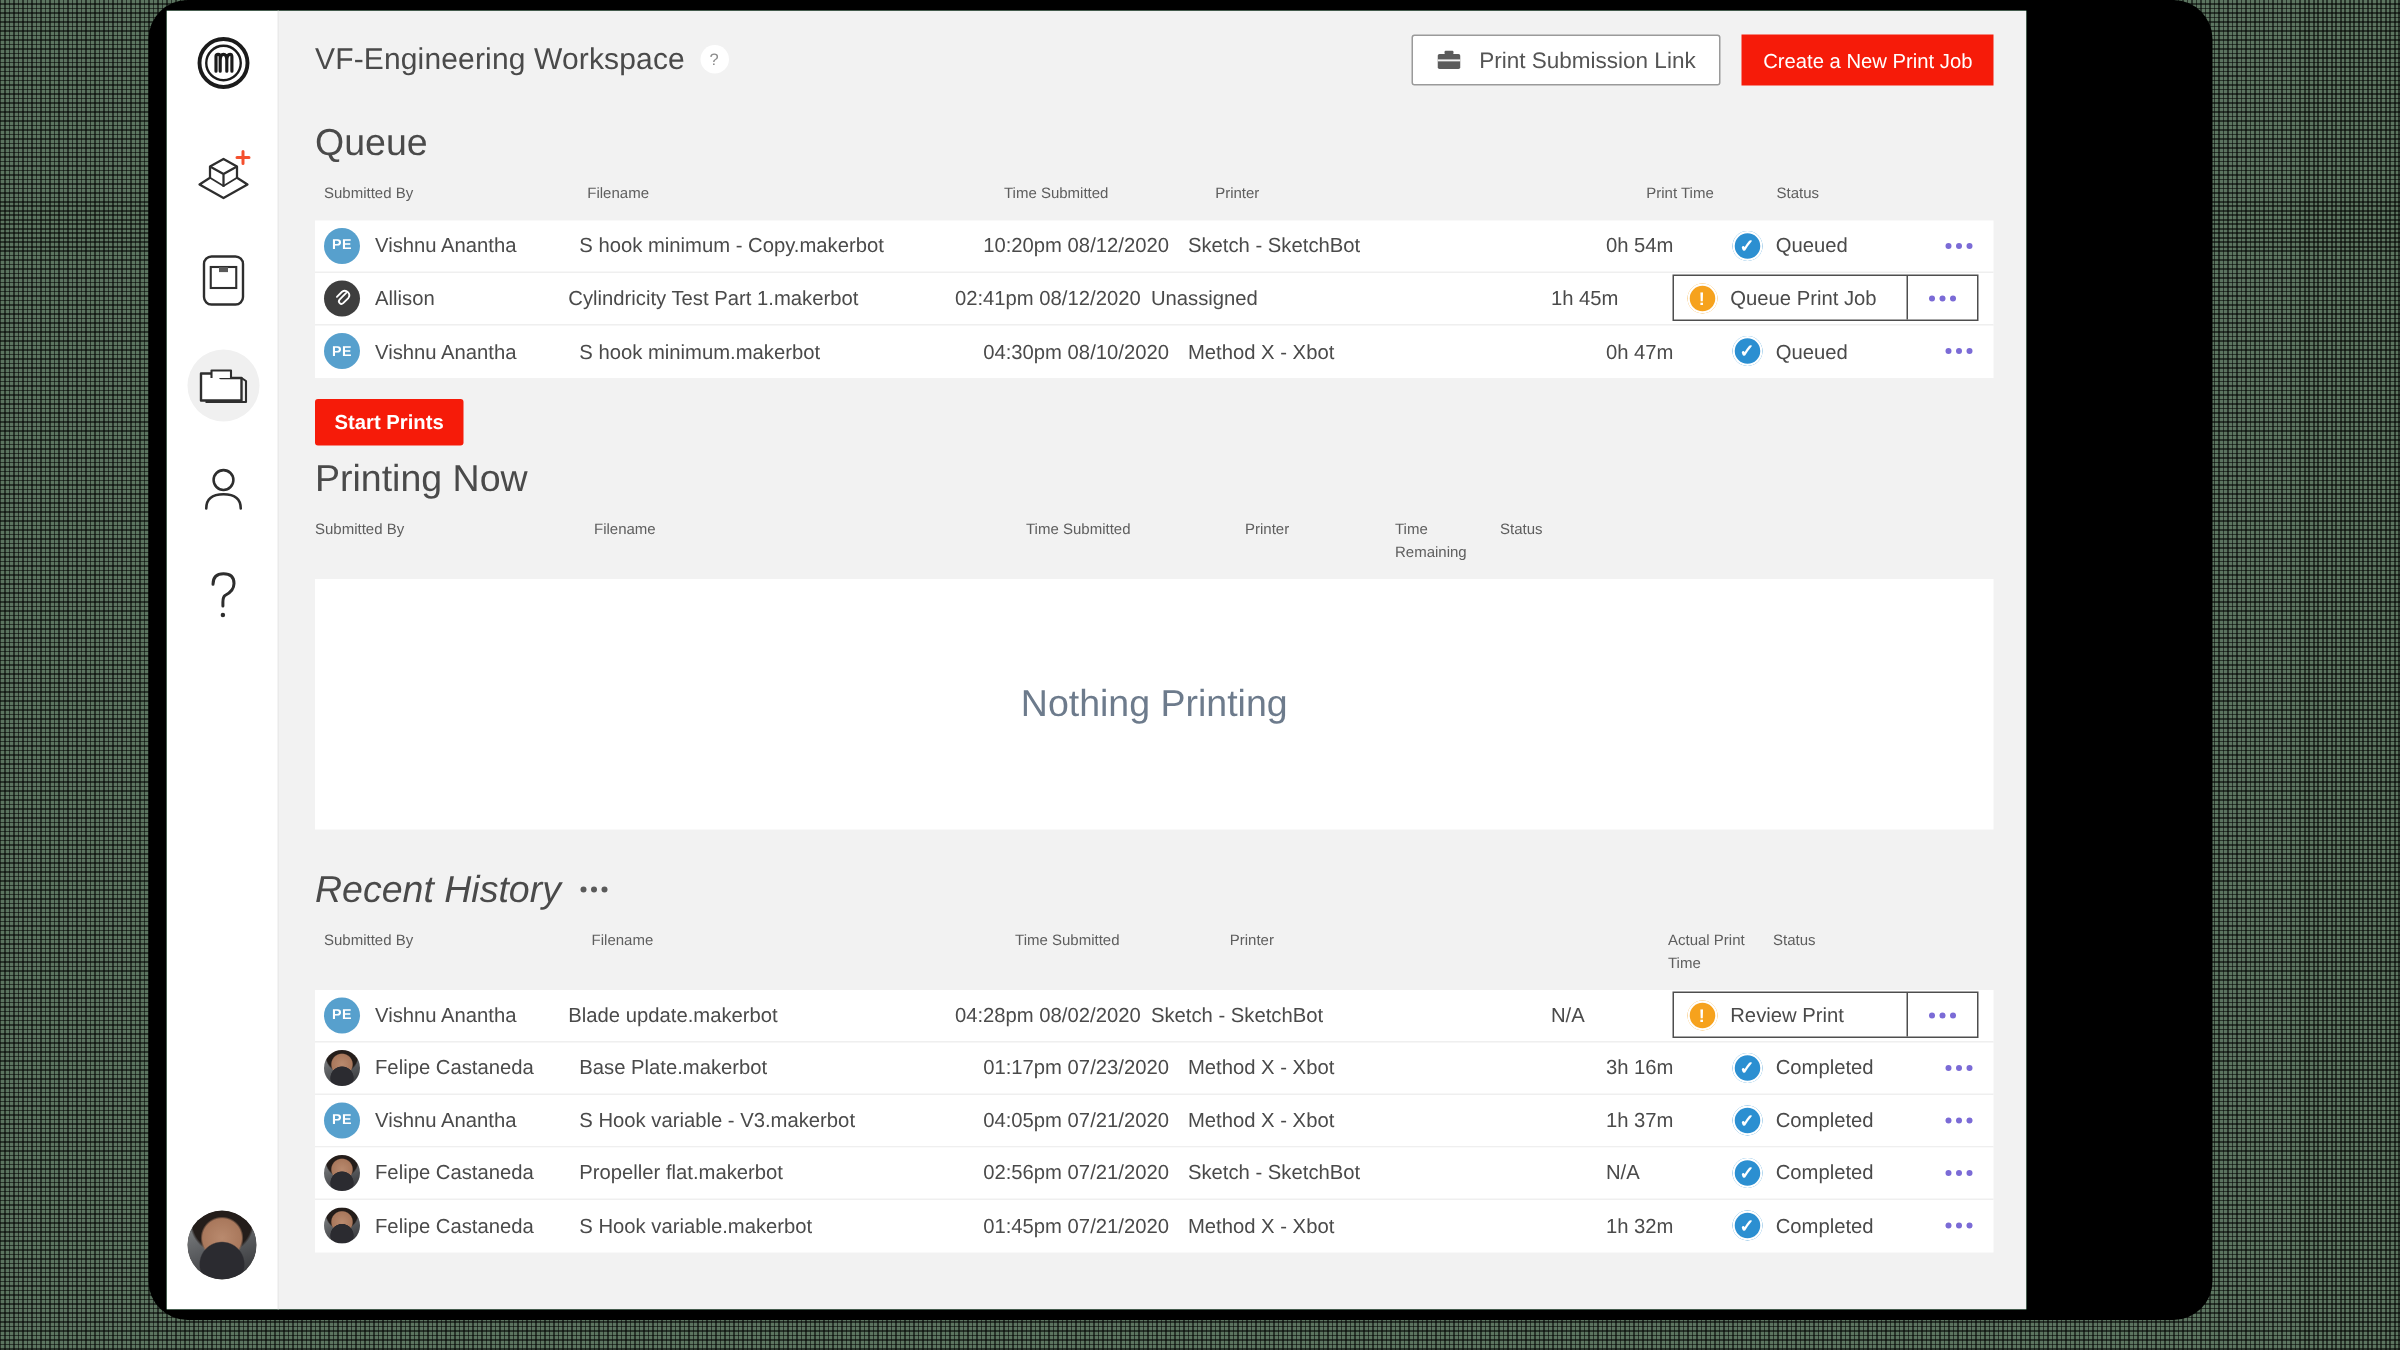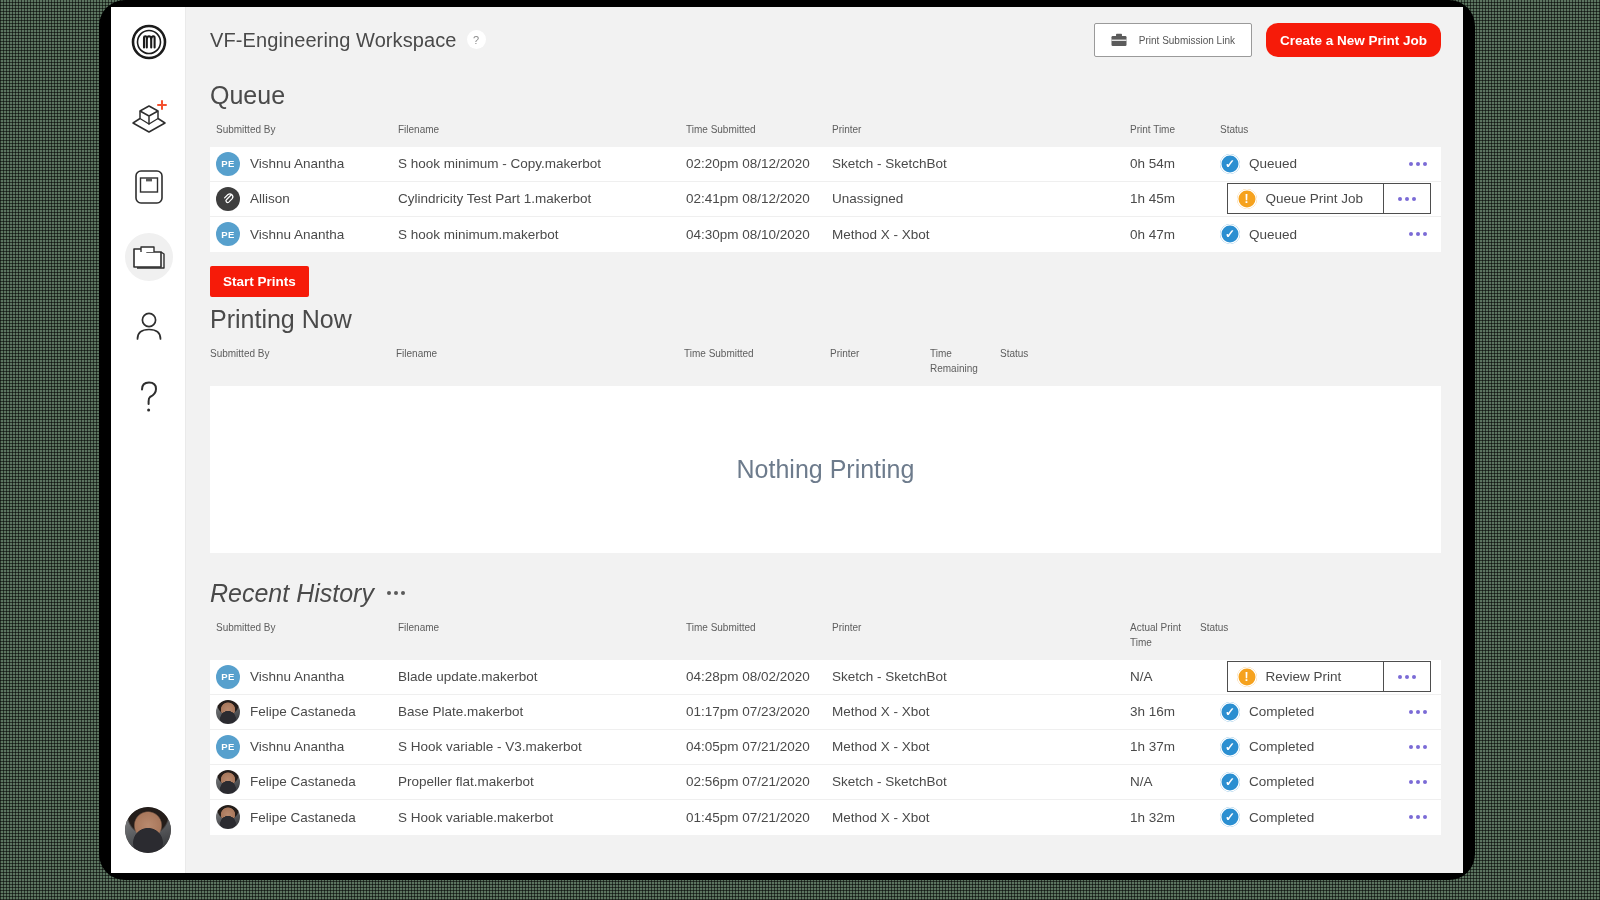--- a/index.html
+++ b/index.html
@@ -24,21 +24,21 @@
     position: absolute;
     left: 99px; top: 0px;
     width: 1376px; height: 880px;
     background: #000;
     border-radius: 26px;
     overflow: hidden;
   }
   .window-inner {
     position: absolute;
     left: 12px; top: 7px;
-    width: 1352px; height: 866px;
+    width: 1240px; height: 866px;
     background: #14532d;
     overflow: hidden;
     display: flex;
   }
 
   
   .rail {
     width: 75px;
     background: #ffffff;
     flex: 0 0 75px;
@@ -107,31 +107,31 @@
     margin-left: 10px; vertical-align: 3px;
   }
   .topbar-spacer { flex: 1 1 auto; }
 
   .btn-ghost {
     height: 34px;
     background: #fff;
     border: 1px solid #9a9a9a;
     border-radius: 2px;
     color: #555;
-    font-size: 10px;
+    font-size: 15px;
     display: inline-flex; align-items: center;
     padding: 0 16px;
     gap: 12px;
     white-space: nowrap;
   }
   .btn-red {
     height: 34px;
     background: #f61b09;
-    border: none; border-radius: 12px;
-    color: #fff; font-size: 13.5px; font-weight: 700;
+    border: none; border-radius: 0;
+    color: #fff; font-size: 13.5px; font-weight: 400;
     display: inline-flex; align-items: center;
     padding: 16px 14px;
     margin-left: 14px;
     white-space: nowrap;
   }
 
   .content {
     padding: 0 22px 0 24px;
   }
 
@@ -376,21 +376,21 @@
         <div class="cell c-stat">Status</div>
       </div>
 
       <div class="rows" id="queue-rows">
             <div class="trow">
               <div class="c-sub">
                 <span class="avatar-sm av-initials">PE</span>
                 <span>Vishnu Anantha</span>
               </div>
               <div class="c-file">S hook minimum - Copy.makerbot</div>
-              <div class="c-time">02:20pm 08/12/2020</div>
+              <div class="c-time">10:20pm 08/12/2020</div>
               <div class="c-print">Sketch - SketchBot</div>
               <div class="c-dur">0h 54m</div>
               <div class="c-stat">
                 <span class="status-icon st-ok">
                   <span class="status-glyph">✓</span>
                 </span>
                 <span>Queued</span>
               </div>
               <div class="c-menu">
                 <span class="dots3">

